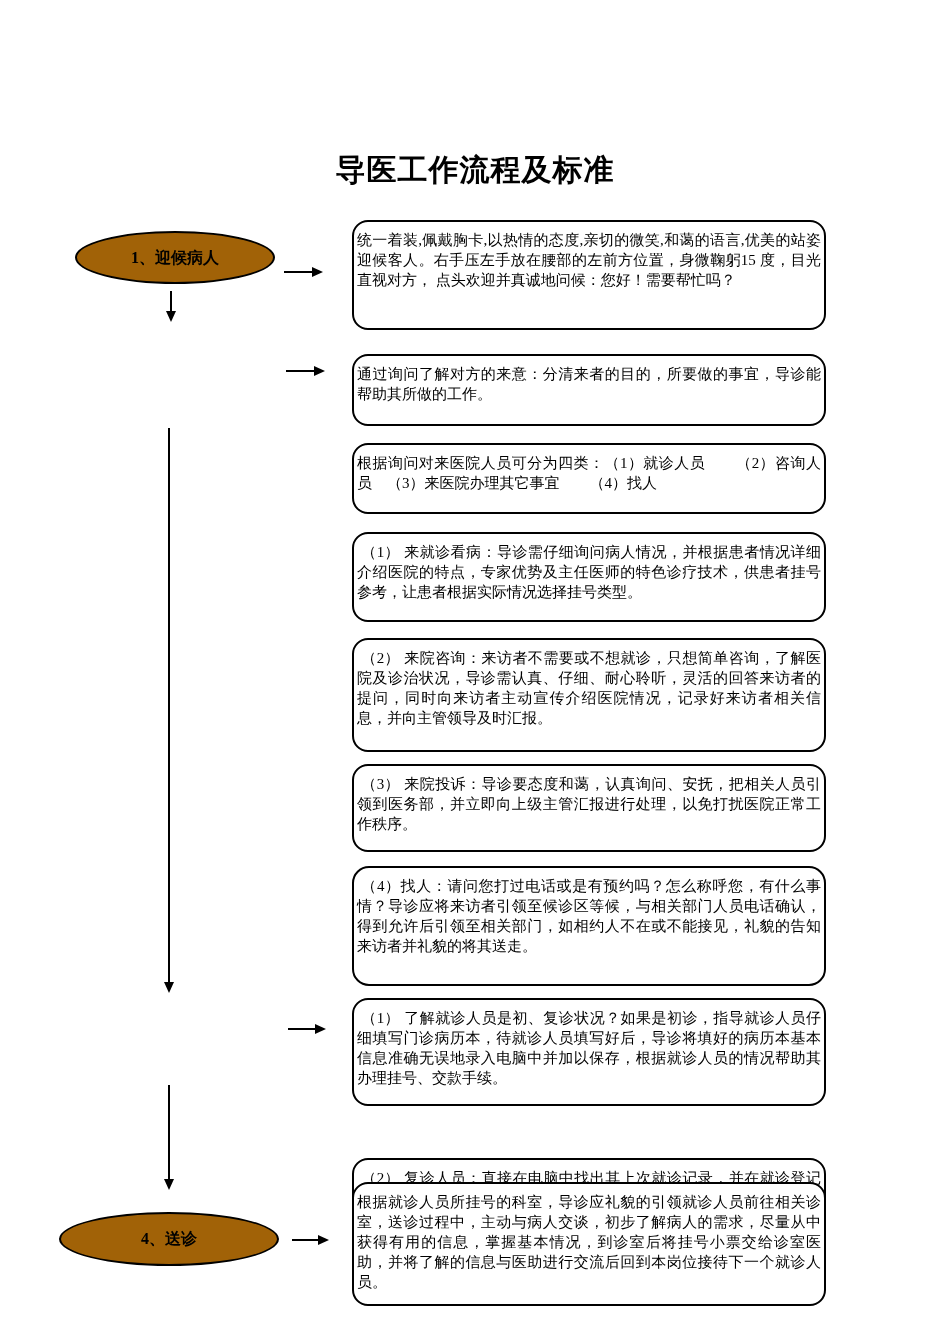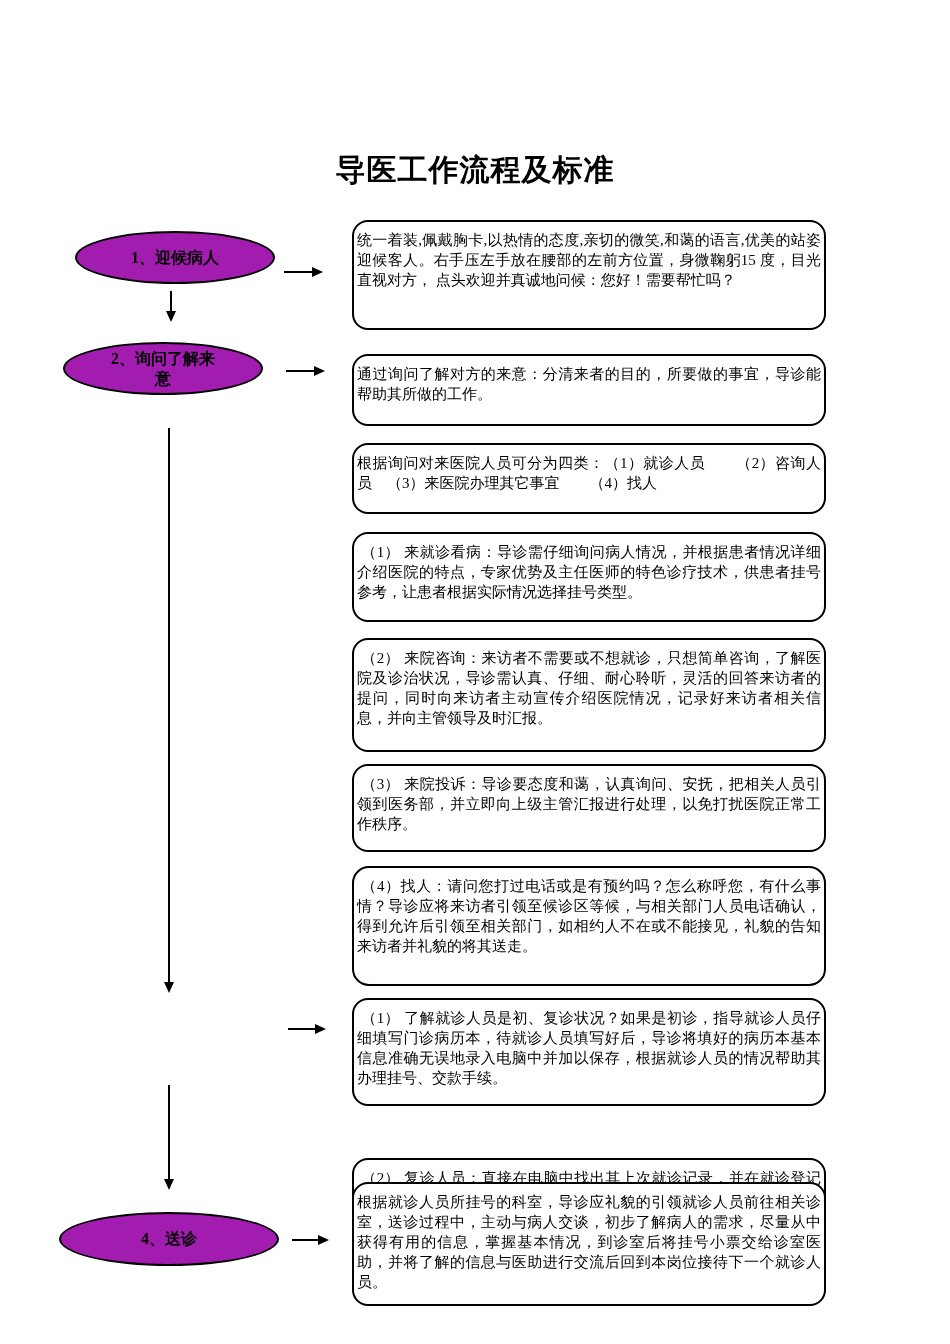--- a/index.html
+++ b/index.html
@@ -7,21 +7,21 @@
     position:relative; width:950px; height:1344px; background:#ffffff;
     font-family:"Liberation Serif","DejaVu Serif",serif; color:#000;
     overflow:hidden;
   }
   .title {
     position:absolute; left:0; top:150px; width:100%; box-sizing:border-box;
     text-align:center;
     font-size:30px; font-weight:bold; letter-spacing:1px;
   }
   .ellipse {
-    position:absolute; box-sizing:border-box; background:#a21caf;
+    position:absolute; box-sizing:border-box; background:#a16207;
     border:2px solid #000; border-radius:50%;
     display:flex; align-items:center; justify-content:center;
     font-weight:bold; font-size:16px; line-height:1.25; text-align:center;
   }
   .ellipse span { display:block; }
   .e1 { left:75px;  top:231px;  width:200px; height:53px; }
   .e2 { left:63px;  top:342px;  width:200px; height:53px; padding:0 42px; }
   .e3 { left:57px;  top:1001px; width:216px; height:56px; }
   .e4 { left:59px;  top:1212px; width:220px; height:54px; }
   .box {
@@ -61,23 +61,20 @@
 </head>
 <body>
 
 <div class="page">
 
   <div class="title">导医工作流程及标准</div>
 
   <div class="ellipse e1">
     <span>1、迎候病人</span>
   </div>
-  <div class="ellipse e2">
-    <span>2、询问了解来意</span>
-  </div>
   <div class="ellipse e4">
     <span>4、送诊</span>
   </div>
 
   <div class="box b1">统一着装,佩戴胸卡,以热情的态度,亲切的微笑,和蔼的语言,优美的站姿迎候客人。右手压左手放在腰部的左前方位置，身微鞠躬15 度，目光直视对方， 点头欢迎并真诚地问候：您好！需要帮忙吗？</div>
   <div class="box b2">通过询问了解对方的来意：分清来者的目的，所要做的事宜，导诊能帮助其所做的工作。</div>
   <div class="box b3">根据询问对来医院人员可分为四类：（1）就诊人员　　（2）咨询人员　（3）来医院办理其它事宜　　（4）找人</div>
   <div class="box b4"> （1） 来就诊看病：导诊需仔细询问病人情况，并根据患者情况详细介绍医院的特点，专家优势及主任医师的特色诊疗技术，供患者挂号参考，让患者根据实际情况选择挂号类型。</div>
   <div class="box b5"> （2） 来院咨询：来访者不需要或不想就诊，只想简单咨询，了解医院及诊治状况，导诊需认真、仔细、耐心聆听，灵活的回答来访者的提问，同时向来访者主动宣传介绍医院情况，记录好来访者相关信息，并向主管领导及时汇报。</div>
   <div class="box b6"> （3） 来院投诉：导诊要态度和蔼，认真询问、安抚，把相关人员引领到医务部，并立即向上级主管汇报进行处理，以免打扰医院正常工作秩序。</div>

